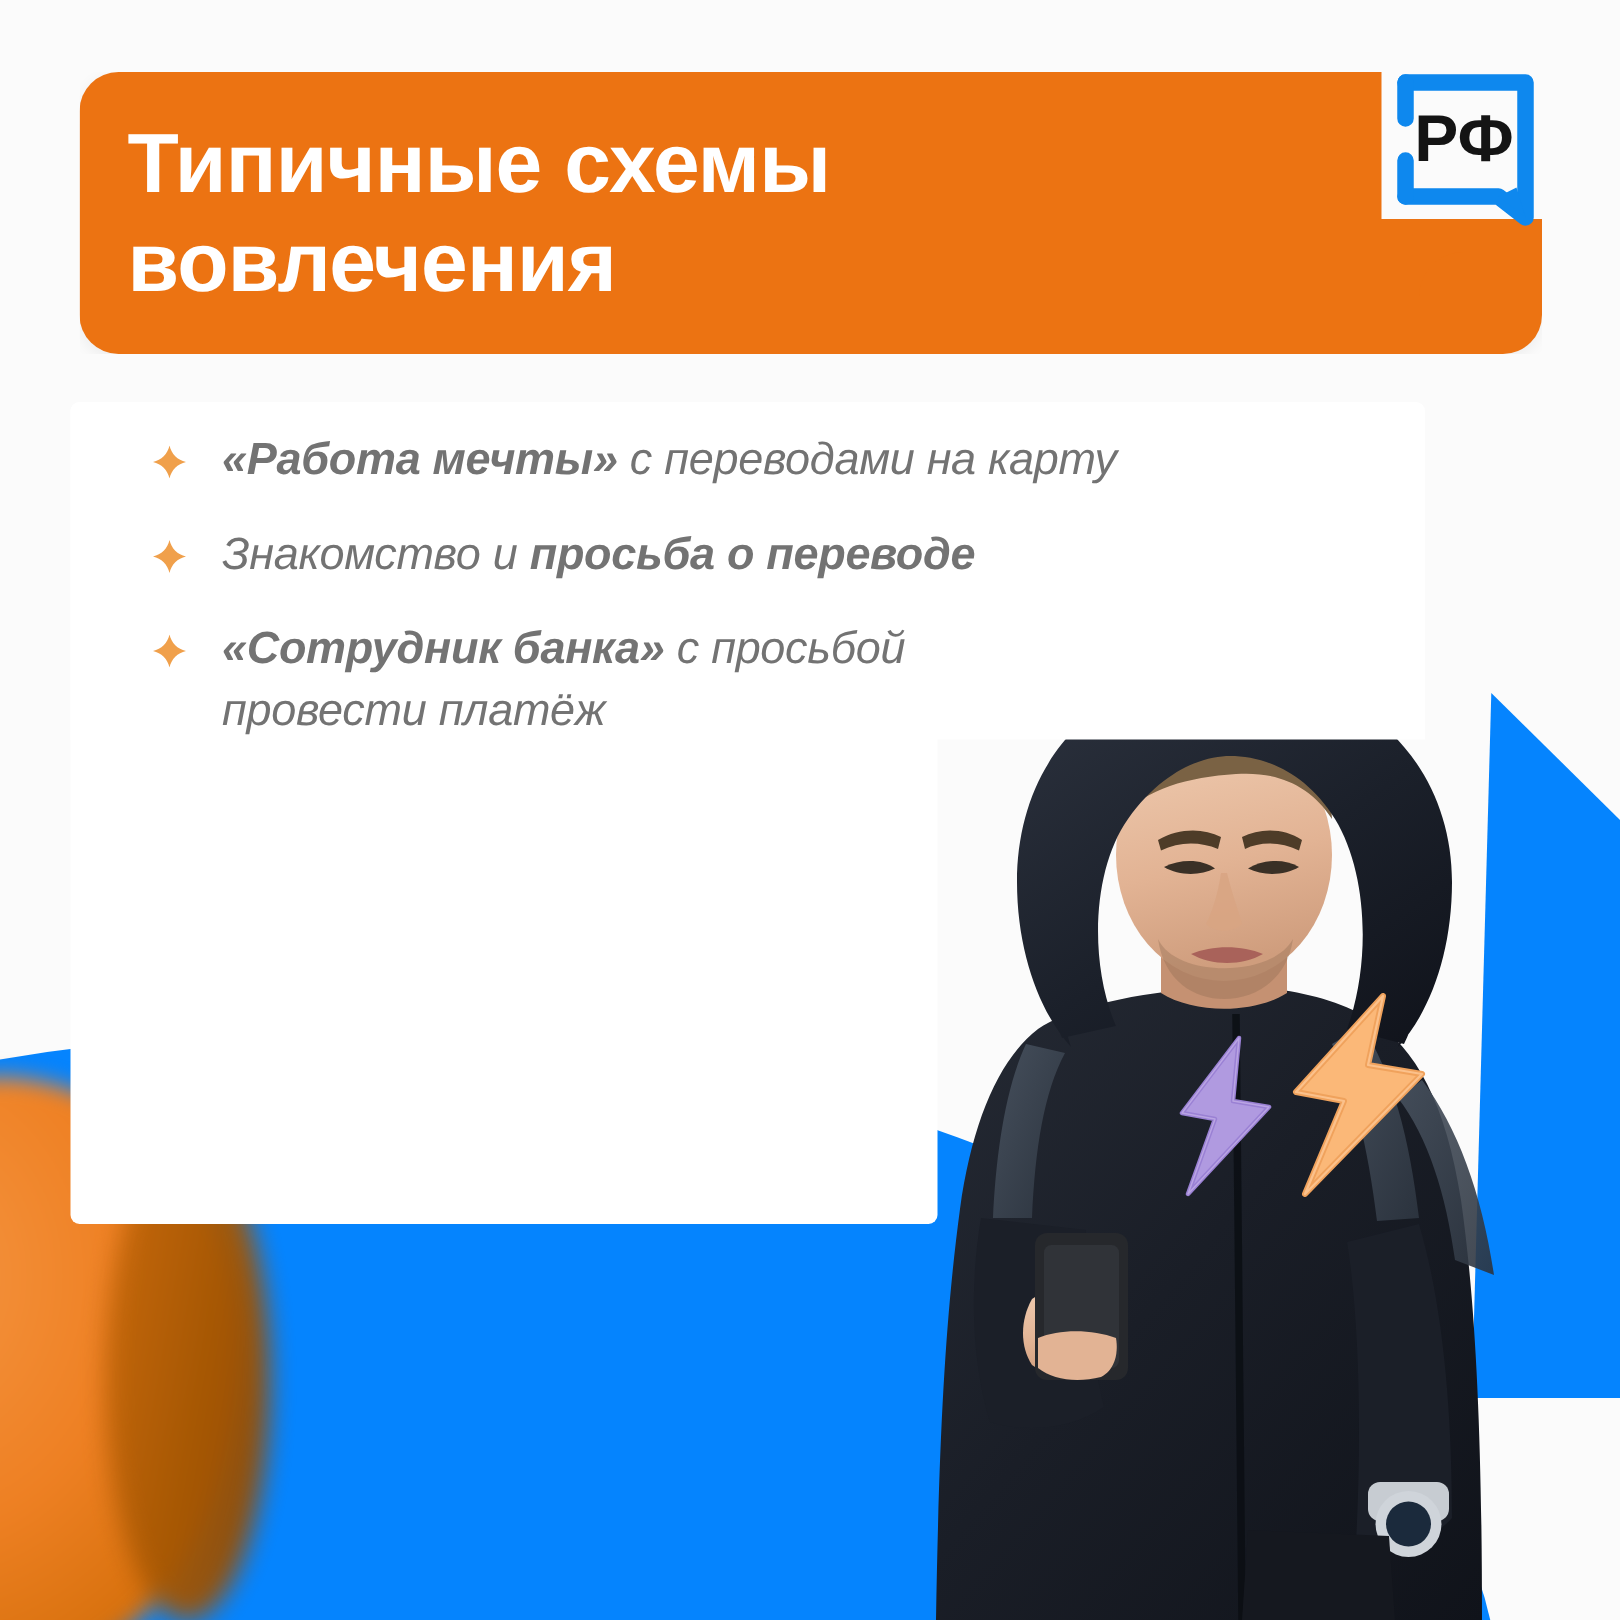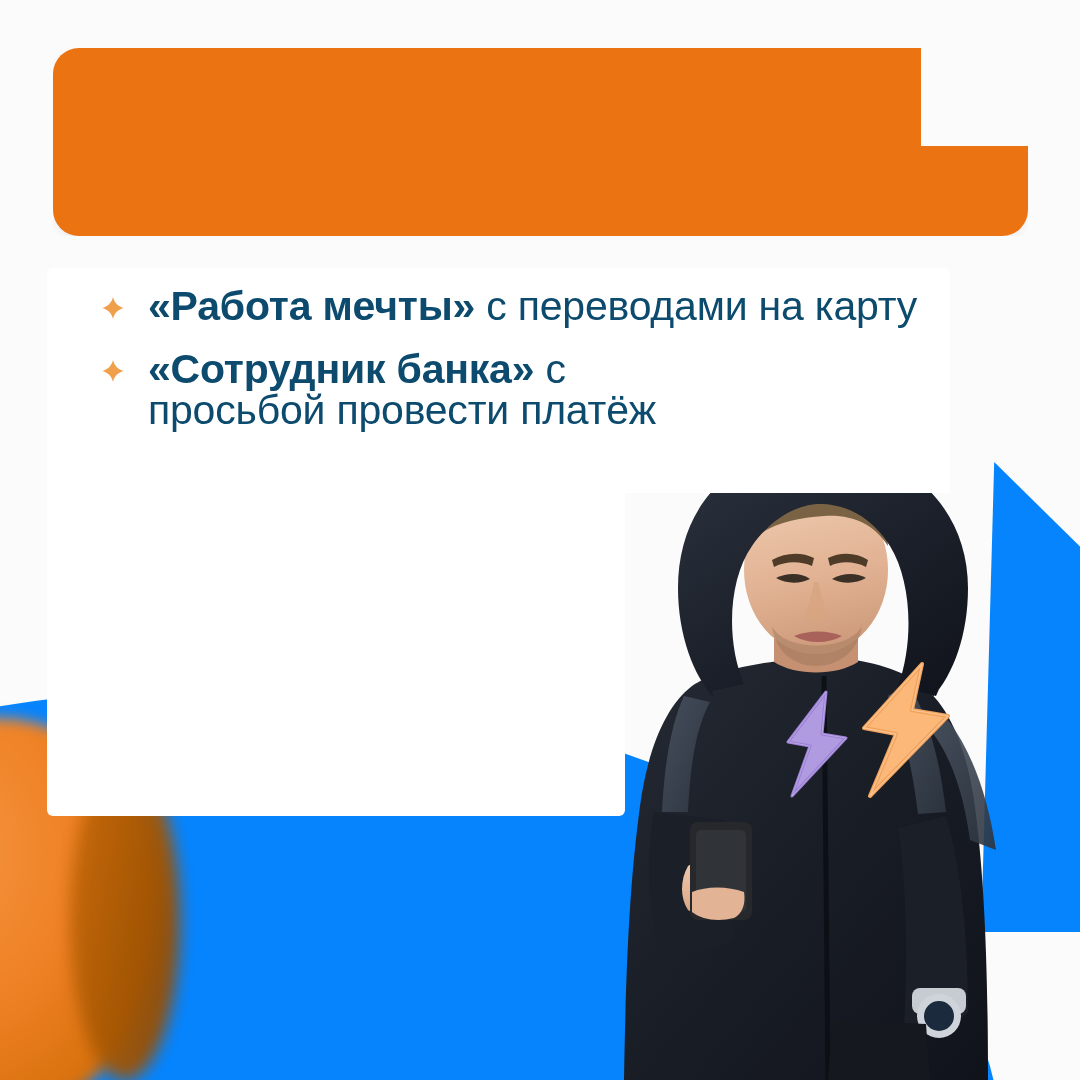--- a/index.html
+++ b/index.html
@@ -142,24 +142,25 @@
     top: 286px;
     width: 830px;
     list-style: none;
     margin: 0;
     padding: 0;
   }
   .bullet-item {
     position: relative;
     padding-left: 52px;
     margin-bottom: 22px;
-    color: #0c4a6e;
-    font-size: 41px;
+    color: #737373;
+    font-size: 30px;
     line-height: 41px;
     letter-spacing: -0.2px;
+    font-style: italic;
   }
   .bullet-item:last-child { margin-bottom: 0; }
   .bullet-marker {
     position: absolute;
     left: 6px;
     top: 11px;
     width: 22px;
     height: 22px;
   }
   .bullet-marker svg { display: block; width: 22px; height: 22px; }
@@ -283,21 +284,39 @@
   <ul id="bullet-list">
       <li class="bullet-item" style="width: 790px;"><span class="bullet-marker">
           <svg viewBox="0 0 22 22" xmlns="http://www.w3.org/2000/svg">
             <path d="M11 0 C12.2 5.6 16.4 9.8 22 11 C16.4 12.2 12.2 16.4 11 22 C9.8 16.4 5.6 12.2 0 11 C5.6 9.8 9.8 5.6 11 0 Z" fill="#f0a04b"></path>
           </svg>
         </span><span class="bullet-text"><b>«Работа мечты»</b><span> с переводами на карту</span></span></li>
       <li class="bullet-item" style="width: 520px;"><span class="bullet-marker">
           <svg viewBox="0 0 22 22" xmlns="http://www.w3.org/2000/svg">
             <path d="M11 0 C12.2 5.6 16.4 9.8 22 11 C16.4 12.2 12.2 16.4 11 22 C9.8 16.4 5.6 12.2 0 11 C5.6 9.8 9.8 5.6 11 0 Z" fill="#f0a04b"></path>
           </svg>
+        </span><span class="bullet-text"><span>Знакомство и </span><b>просьба о переводе</b></span></li>
+      <li class="bullet-item" style="width: 520px;"><span class="bullet-marker">
+          <svg viewBox="0 0 22 22" xmlns="http://www.w3.org/2000/svg">
+            <path d="M11 0 C12.2 5.6 16.4 9.8 22 11 C16.4 12.2 12.2 16.4 11 22 C9.8 16.4 5.6 12.2 0 11 C5.6 9.8 9.8 5.6 11 0 Z" fill="#f0a04b"></path>
+          </svg>
         </span><span class="bullet-text"><b>«Сотрудник банка»</b><span> с просьбой провести платёж</span></span></li>
     </ul>
 
   <div id="header-banner">
     <div id="header-notch-round"></div>
   </div>
-
+  <div id="header-title">Типичные схемы
+вовлечения</div>
+
+  <div id="logo">
+    <svg viewBox="0 0 110 118" xmlns="http://www.w3.org/2000/svg">
+
+      <path d="M16 10 L96 10 L96 82 L96 100 L78 86 L16 86" fill="none" stroke="#0e88ee" stroke-width="11" stroke-linecap="round" stroke-linejoin="round"></path>
+      <path d="M16 10 L16 34 M16 62 L16 86" fill="none" stroke="#0e88ee" stroke-width="11" stroke-linecap="round"></path>
+
+      <path d="M78 86 L96 100 L90 80 Z" fill="#0e88ee"></path>
+
+      <text x="55" y="62" text-anchor="middle" font-family="Liberation Sans, DejaVu Sans, sans-serif" font-size="44" font-weight="700" fill="#141414">РФ</text>
+    </svg>
+  </div>
 
 </div>
 
 </body></html>

